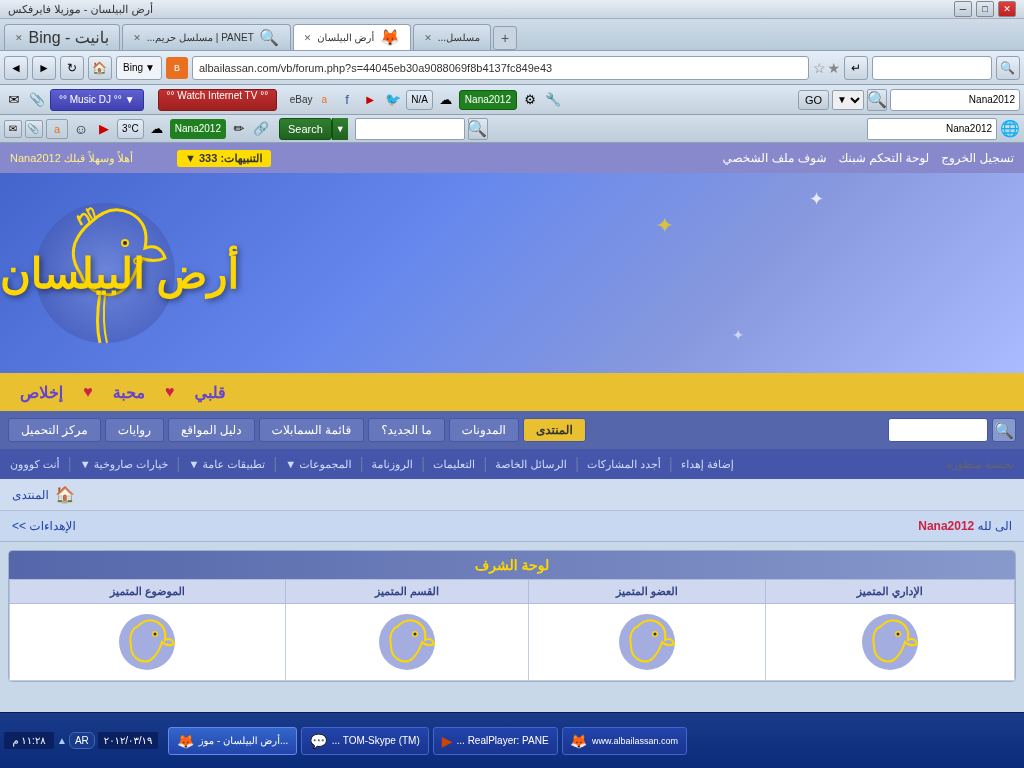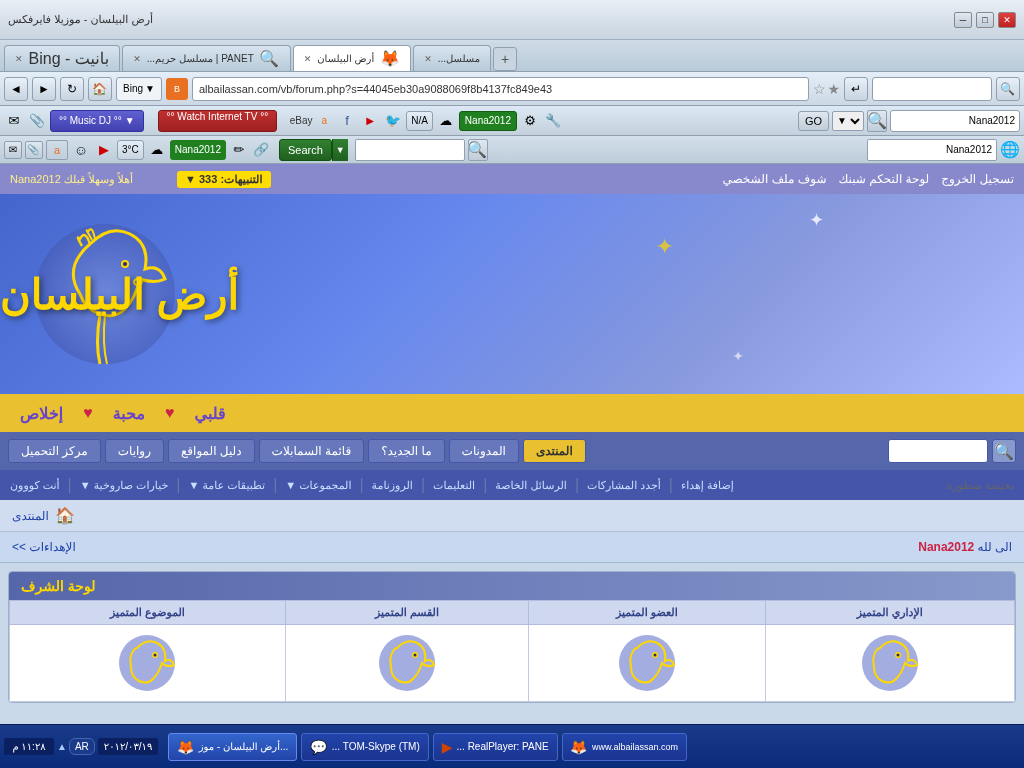--- a/index.html
+++ b/index.html
@@ -4,21 +4,21 @@
   <style>
     * { margin: 0; padding: 0; box-sizing: border-box; }
     body { width: 1024px; height: 768px; overflow: hidden; font-family: Arial, sans-serif; background: #c8d8e8; direction: rtl; }
 
     
     .browser-frame { width: 1024px; height: 768px; display: flex; flex-direction: column; background: #dce6f0; }
 
     
     .title-bar {
       background: linear-gradient(to bottom, #e8eef5, #c8d4e0);
-      height: 40px;
+      height: 19px;
       display: flex;
       align-items: center;
       justify-content: space-between;
       padding: 0 8px;
       border-bottom: 1px solid #a0b0c0;
       direction: ltr;
     }
     .title-text { font-size: 11px; color: #333; direction: rtl; }
     .window-controls { display: flex; gap: 4px; }
     .win-btn {
@@ -378,21 +378,21 @@
       border: 1px solid #a0b0cc;
       border-radius: 4px;
       overflow: hidden;
     }
     .honor-header {
       background: linear-gradient(to left, #8899cc, #5566aa);
       color: #ffd700;
       font-size: 14px;
       font-weight: bold;
       padding: 6px 12px;
-      text-align: left;
+      text-align: center;
       direction: rtl;
     }
     .honor-table {
       width: 100%;
       border-collapse: collapse;
       direction: rtl;
     }
     .honor-table th {
       background: #d0d8f0;
       color: #334488;
@@ -404,21 +404,21 @@
     .honor-table td {
       padding: 8px;
       border: 1px solid #c0cce0;
       text-align: center;
       vertical-align: top;
     }
 
     
     .taskbar {
       background: linear-gradient(to bottom, #1a3a8a, #0a2a7a);
-      height: 44px;
+      height: 56px;
       display: flex;
       align-items: center;
       padding: 0 4px;
       direction: ltr;
       gap: 4px;
       border-top: 1px solid #0a1a5a;
     }
     .taskbar-time {
       color: white; font-size: 10px; text-align: center; line-height: 1.3;
       background: #0a2060; padding: 2px 6px; border-radius: 2px;

